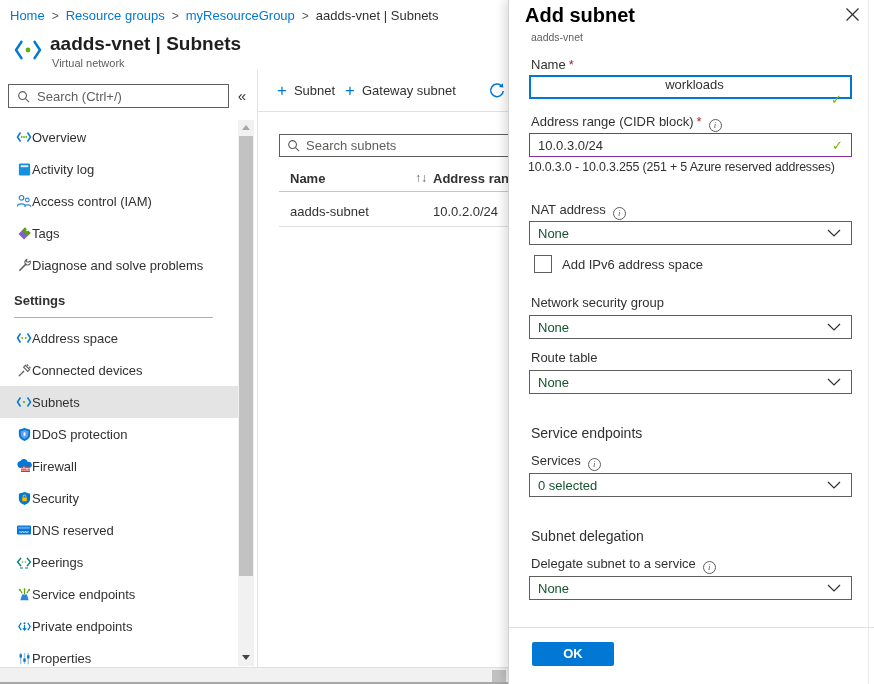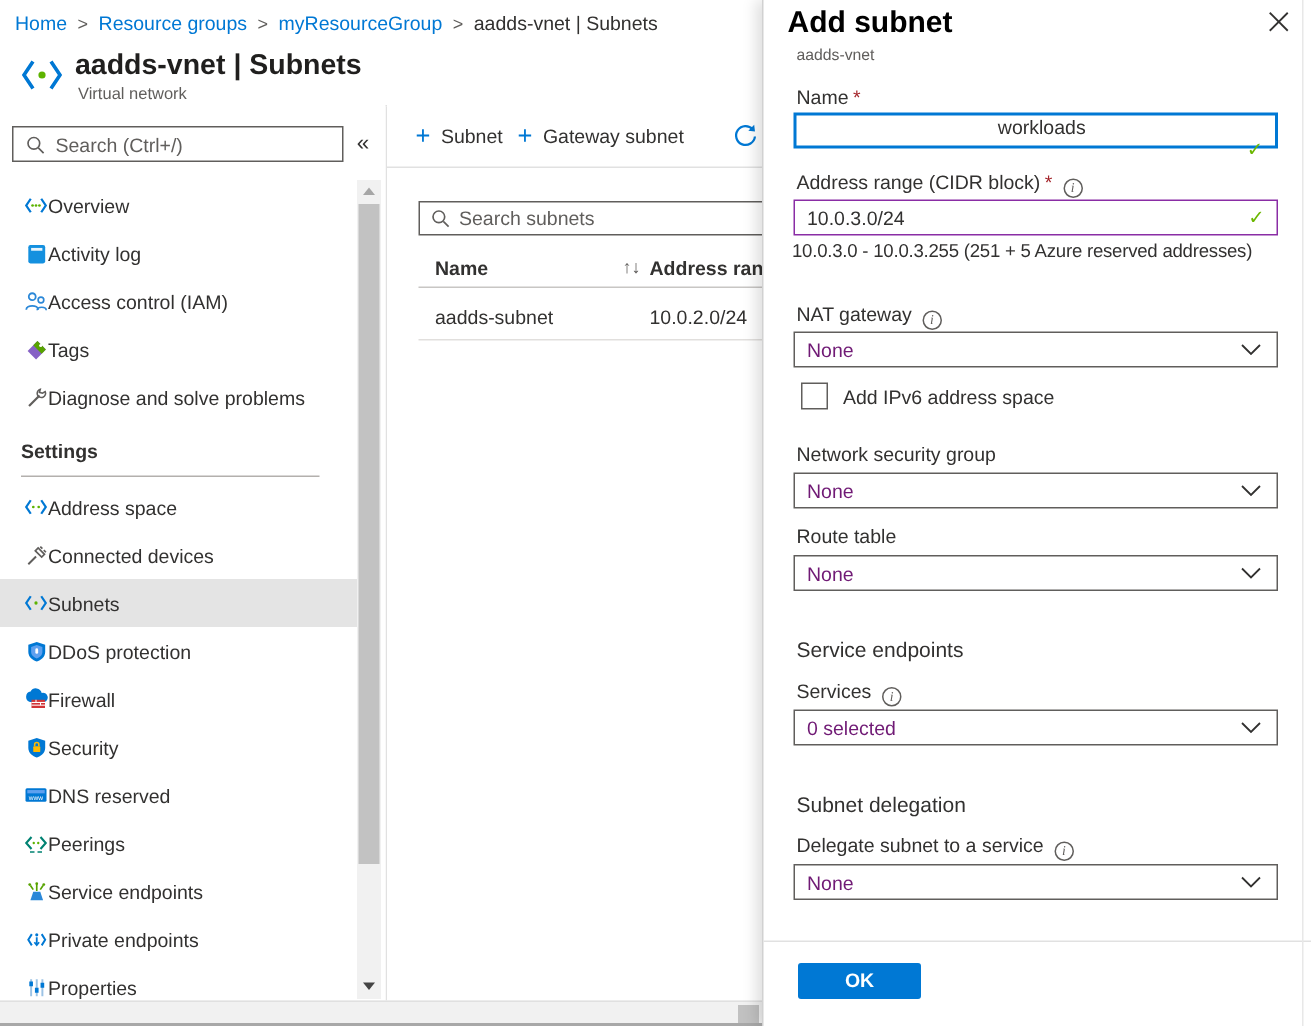--- a/index.html
+++ b/index.html
@@ -72,21 +72,21 @@
              vertical-align:-2px; font-family:"Liberation Serif",serif; font-style:italic; }
   .f-input { position:absolute; left:20px; width:323px; height:24px; background:#fff; display:flex; align-items:center; }
   .f-input .val { margin-left:8px; font-size:13px; color:#323130; }
   .f-input .caret { width:1px; height:15px; background:#000; margin-left:1px; }
   .f-input .check { margin-left:auto; margin-right:8px; color:#6bb700; font-size:13px; font-weight:bold; }
   .b-blue { border:2px solid #0078d4;flex-direction:column; }
   .b-purple { border:1.5px solid #8a2da5; }
   .f-hint { position:absolute; left:19px; top:160px; font-size:12.4px; letter-spacing:-0.15px; color:#323130; white-space:nowrap; }
   .f-select { position:absolute; left:20px; width:323px; height:24px; border:1px solid #605e5c; background:#fff;
               display:flex; align-items:center; cursor:pointer; }
-  .f-select .val { margin-left:8px; font-size:13px; color:#701a75; }
+  .f-select .val { margin-left:8px; font-size:13px; color:#14532d; }
   .f-select svg { margin-left:auto; margin-right:10px; flex:none; }
   .chk-box { position:absolute; left:25px; top:255px; width:18px; height:18px; border:1px solid #605e5c; background:#fff; cursor:pointer; }
   .chk-lbl { position:absolute; left:53px; top:257px; font-size:13px; color:#323130; }
   .sec-hdr { position:absolute; left:22px; font-size:14px; color:#323130; }
   .p-divider { position:absolute; left:0; top:627px; width:366px; height:1px; background:#e1e1e1; }
   .ok-btn { position:absolute; left:23px; top:642px; width:82px; height:24px; background:#0078d4; color:#fff;
             font-size:13px; font-weight:bold; text-align:center; line-height:24px; border-radius:2px; cursor:pointer; }
 </style>
 </head>
 <body>
@@ -370,21 +370,21 @@
   <div class="f-label" style="top:114px">
     <span>Address range (CIDR block)</span><span class="req">*</span><span class="info-ic">i</span>
   </div>
   <div class="f-input b-purple" style="top:133px">
     <span class="val">10.0.3.0/24</span>
     <span class="check">✓</span>
   </div>
   <div class="f-hint">10.0.3.0 - 10.0.3.255 (251 + 5 Azure reserved addresses)</div>
 
   <div class="f-label" style="top:202px">
-    <span>NAT gateway</span><span class="info-ic">i</span>
+    <span>NAT address</span><span class="info-ic">i</span>
   </div>
   <div class="f-select" style="top:221px">
     <span class="val">None</span>
     <svg width="14" height="8" viewBox="0 0 14 8">
         <polyline points="1,1 7,7 13,1" stroke="#323130" stroke-width="1.2" fill="none"></polyline>
       </svg>
   </div>
 
   <div class="chk-box"></div>
   <div class="chk-lbl">Add IPv6 address space</div>

